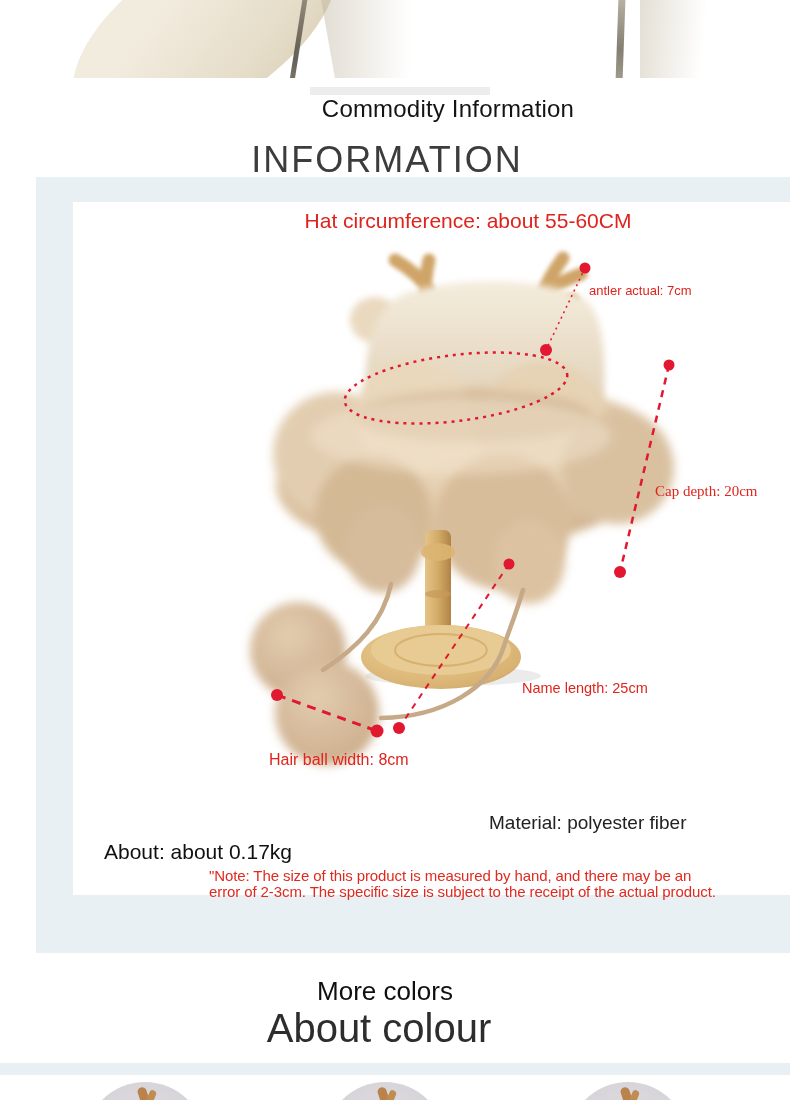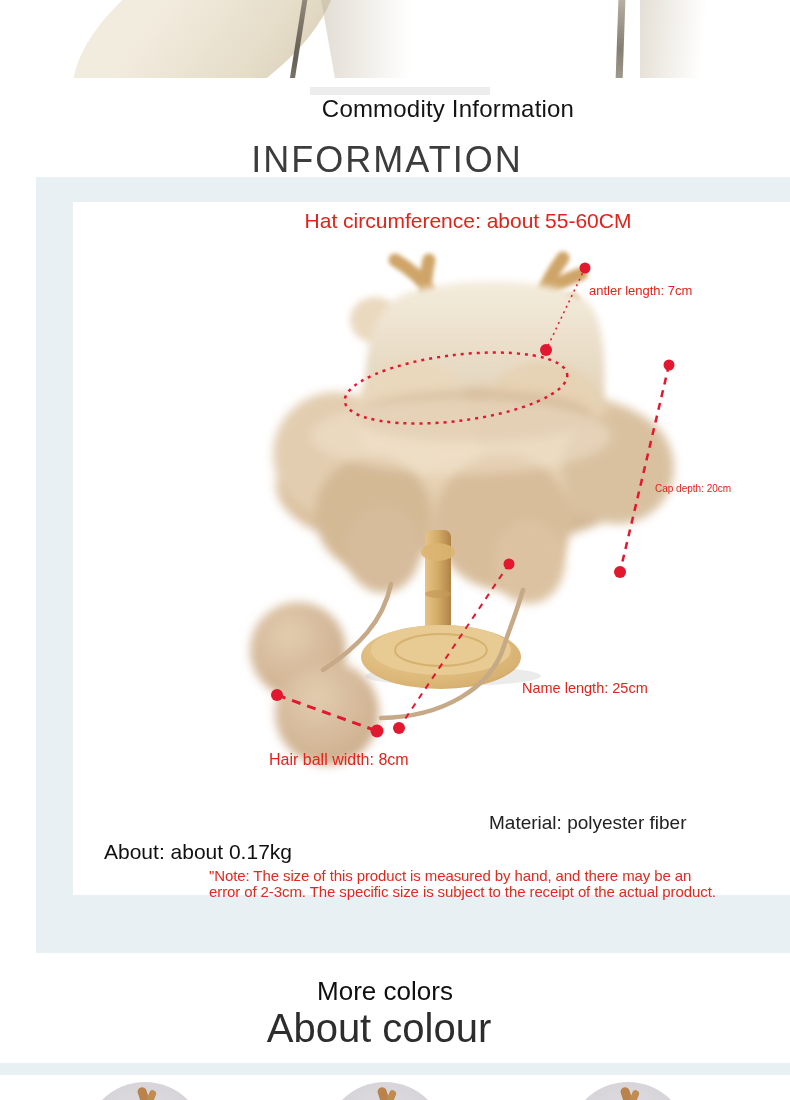--- a/index.html
+++ b/index.html
@@ -62,21 +62,21 @@
     background:#ffffff; overflow:visible;
   }
   .card-title {
     position:absolute; left:0; top:7px; width:100%; padding-left:40px; text-align:center;
     font-size:21px; font-weight:500; color:#df231c;
   }
   .hat-svg { position:absolute; left:0; top:0; width:750px; height:693px; }
 
   .measure-label { position:absolute; color:#e0241c; font-weight:500; white-space:nowrap; }
   .lbl-antler   { left:516px; top:81px;  font-size:13px; }
-  .lbl-depth    { left:582px; top:281px; font-size:10px; }
+  .lbl-depth    { left:582px; top:281px; font-size:15px;font-family:Liberation Serif, serif; }
   .lbl-rope     { left:449px; top:478px; font-size:14.5px; }
   .lbl-hairball { left:196px; top:549px; font-size:16px; }
 
   .spec { position:absolute; color:#1c1c1c; white-space:nowrap; }
   .spec-name    { left:36px;  top:610px; font-size:19px; font-weight:500; color:#222; }
   .spec-material{ left:416px; top:610px; font-size:19px; font-weight:500; color:#222; }
   .spec-weight  { left:31px;  top:638px; font-size:21px; font-weight:500; color:#101010; }
   .spec-circ    { left:416px; top:638px; font-size:21px; font-weight:500; color:#101010; }
   .note {
     position:absolute; left:136px; top:666px; width:516px;
@@ -226,21 +226,21 @@
           <circle cx="473" cy="148" r="6" stroke="none"></circle>
           <circle cx="596" cy="163" r="5.5" stroke="none"></circle>
           <circle cx="547" cy="370" r="6" stroke="none"></circle>
           <circle cx="436" cy="362" r="5.5" stroke="none"></circle>
           <circle cx="326" cy="526" r="6" stroke="none"></circle>
           <circle cx="204" cy="493" r="6" stroke="none"></circle>
           <circle cx="304" cy="529" r="6.5" stroke="none"></circle>
         </g>
       </svg>
 
-      <div class="measure-label lbl-antler">antler length: 7cm</div>
+      <div class="measure-label lbl-antler">antler actual: 7cm</div>
       <div class="measure-label lbl-depth">Cap depth: 20cm</div>
       <div class="measure-label lbl-rope">Name length: 25cm</div>
       <div class="measure-label lbl-hairball">Hair ball width: 8cm</div>
 
       <div class="spec spec-material">Material: polyester fiber</div>
       <div class="spec spec-weight">About: about 0.17kg</div>
 
       <div class="note">"Note: The size of this product is measured by hand, and there may be an error of 2-3cm. The specific size is subject to the receipt of the actual product.</div>
     </div>
   </div>

